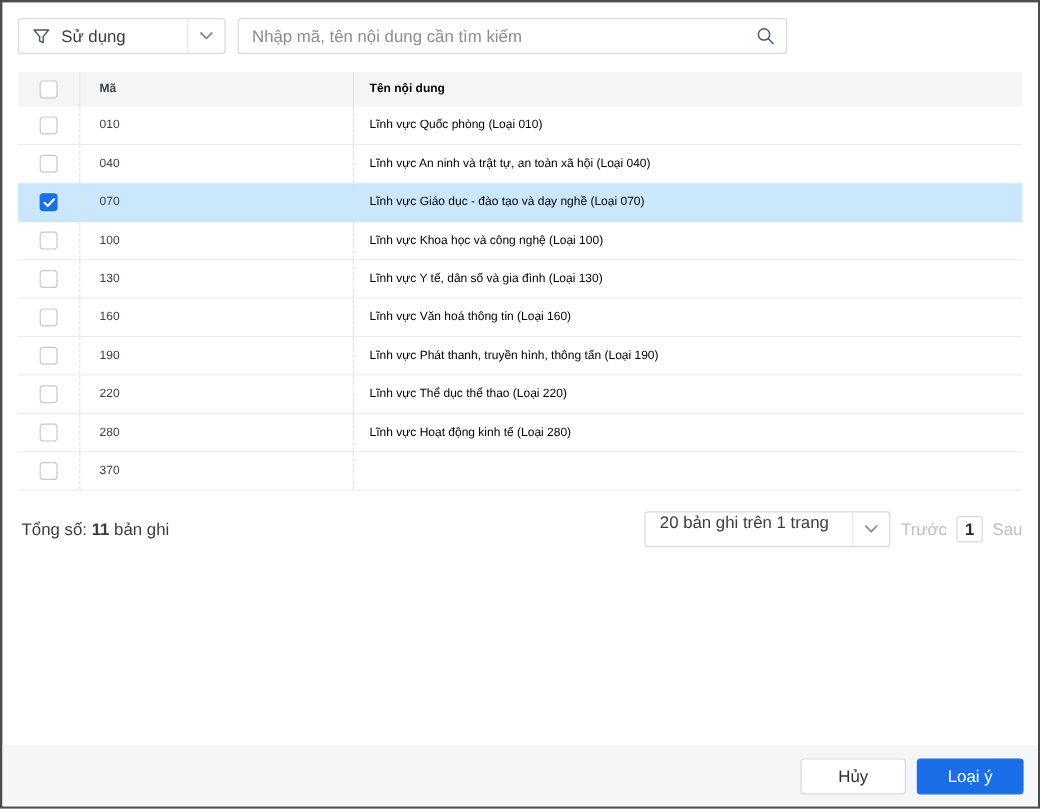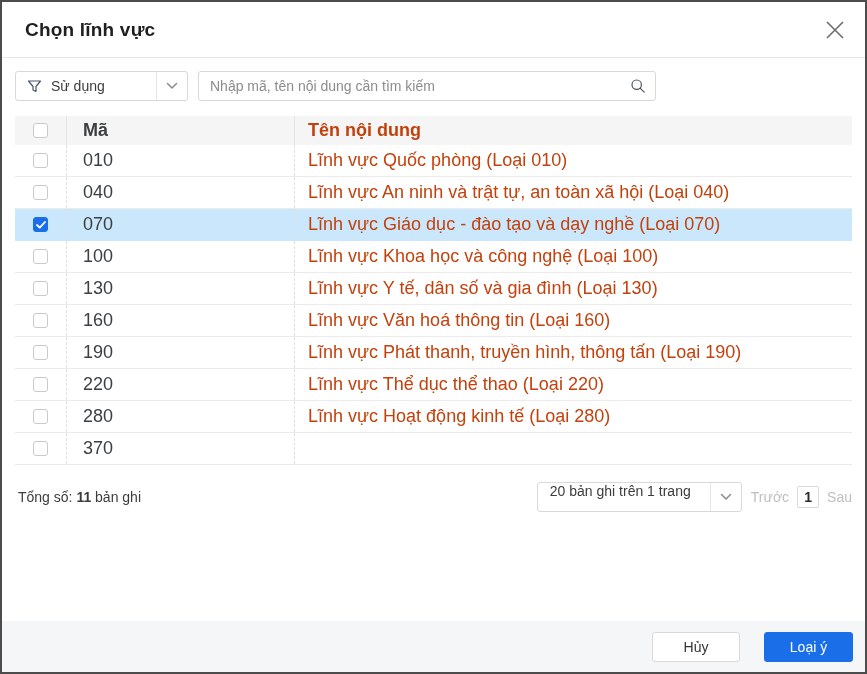--- a/index.html
+++ b/index.html
@@ -58,21 +58,21 @@
     padding: 0 34px 0 11px;
     font-size: 14px; color: #3c3c3c;
     font-family: inherit;
     outline: none;
   }
   .search-box input::placeholder { color: #8c8c8c; opacity: 1; }
   .search-box .s-icon {
     position: absolute; right: 10px; top: 7px; pointer-events: none; display: flex;
   }
   
-  .table { margin: 15px 13px 16px 13px; font-size: 18px; }
+  .table { margin: 15px 13px 16px 13px; font-size: 10px; }
   .t-head {
     display: flex; align-items: center;
     background: #f5f5f5; height: 29px;
     color: #424242; font-weight: bold;
   }
   .t-row {
     display: flex; align-items: center;
     height: 32px; border-bottom: 1px solid #ebebeb;
     background: #fff;
   }
@@ -81,21 +81,21 @@
     width: 52px; flex: 0 0 52px; display: flex; align-items: center; justify-content: center;
     align-self: stretch;
     border-right: 1px dashed #e0e0e0;
   }
   .col-code {
     width: 228px; flex: 0 0 228px; padding-left: 16px;
     align-self: stretch; display: flex; align-items: center;
     border-right: 1px dashed #e0e0e0;
     color: #3c4043;
   }
-  .col-name { flex: 1; padding-left: 13px; color: #c2410c; }
+  .col-name { flex: 1; padding-left: 13px; color: #000000; }
   .t-head .col-check, .t-head .col-code { border-right: 1px solid #e3e3e3; }
   .checkbox {
     width: 15px; height: 15px;
     border: 1px solid #c9c9c9; border-radius: 3px;
     background: #fff; display: flex; align-items: center; justify-content: center;
     cursor: pointer;
   }
   .checkbox.checked { background: var(--accent, #1a6ee8); border-color: var(--accent, #1a6ee8); }
   
   .table-footer {
@@ -117,50 +117,40 @@
     min-width: 22px; height: 22px; padding: 0 4px;
     border: 1px solid #d9d9d9; border-radius: 2px;
     display: flex; align-items: center; justify-content: center;
     color: #2b2b2b; font-weight: bold; background: #fff;
   }
   
   .action-bar {
     position: absolute; left: 0; right: 0; bottom: 0;
     height: 51px; background: #f4f6f8;
     display: flex; align-items: center; justify-content: flex-end;
-    gap: 24px; padding-right: 12px;
+    gap: 9px; padding-right: 12px;
   }
   .btn {
     height: 30px; border-radius: 3px; font-size: 14px;
     font-family: inherit; cursor: pointer;
     display: flex; align-items: center; justify-content: center;
   }
   .btn-cancel {
     width: 88px; background: #fff; border: 1px solid #d9d9d9; color: #333;
   }
   .btn-confirm {
     width: 89px; background: var(--accent, #1a6ee8); border: 1px solid var(--accent, #1a6ee8); color: #fff;
   }
   svg { display: block; }
 </style>
 </head>
 <body>
 
 <div class="dialog">
 
-  <div class="title-bar">
-    <h1>Chọn lĩnh vực</h1>
-    <button class="close-btn">
-      <span>
-        <svg width="22" height="22" viewBox="0 0 22 22">
-          <path d="M3 3 L19 19 M19 3 L3 19" stroke="#6b6b6b" stroke-width="1.6" fill="none"></path>
-        </svg>
-      </span>
-    </button>
-  </div>
 
   <div class="toolbar">
     <div class="filter-select">
       <span class="f-icon">
         <svg width="15" height="15" viewBox="0 0 15 15">
           <path d="M1.5 2 H13.5 L9 7.5 V12.5 L6 11 V7.5 Z" fill="none" stroke="#4a5568" stroke-width="1.2" stroke-linejoin="round"></path>
         </svg>
       </span>
       <span class="f-label">Sử dụng</span>
       <span class="select-caret">

